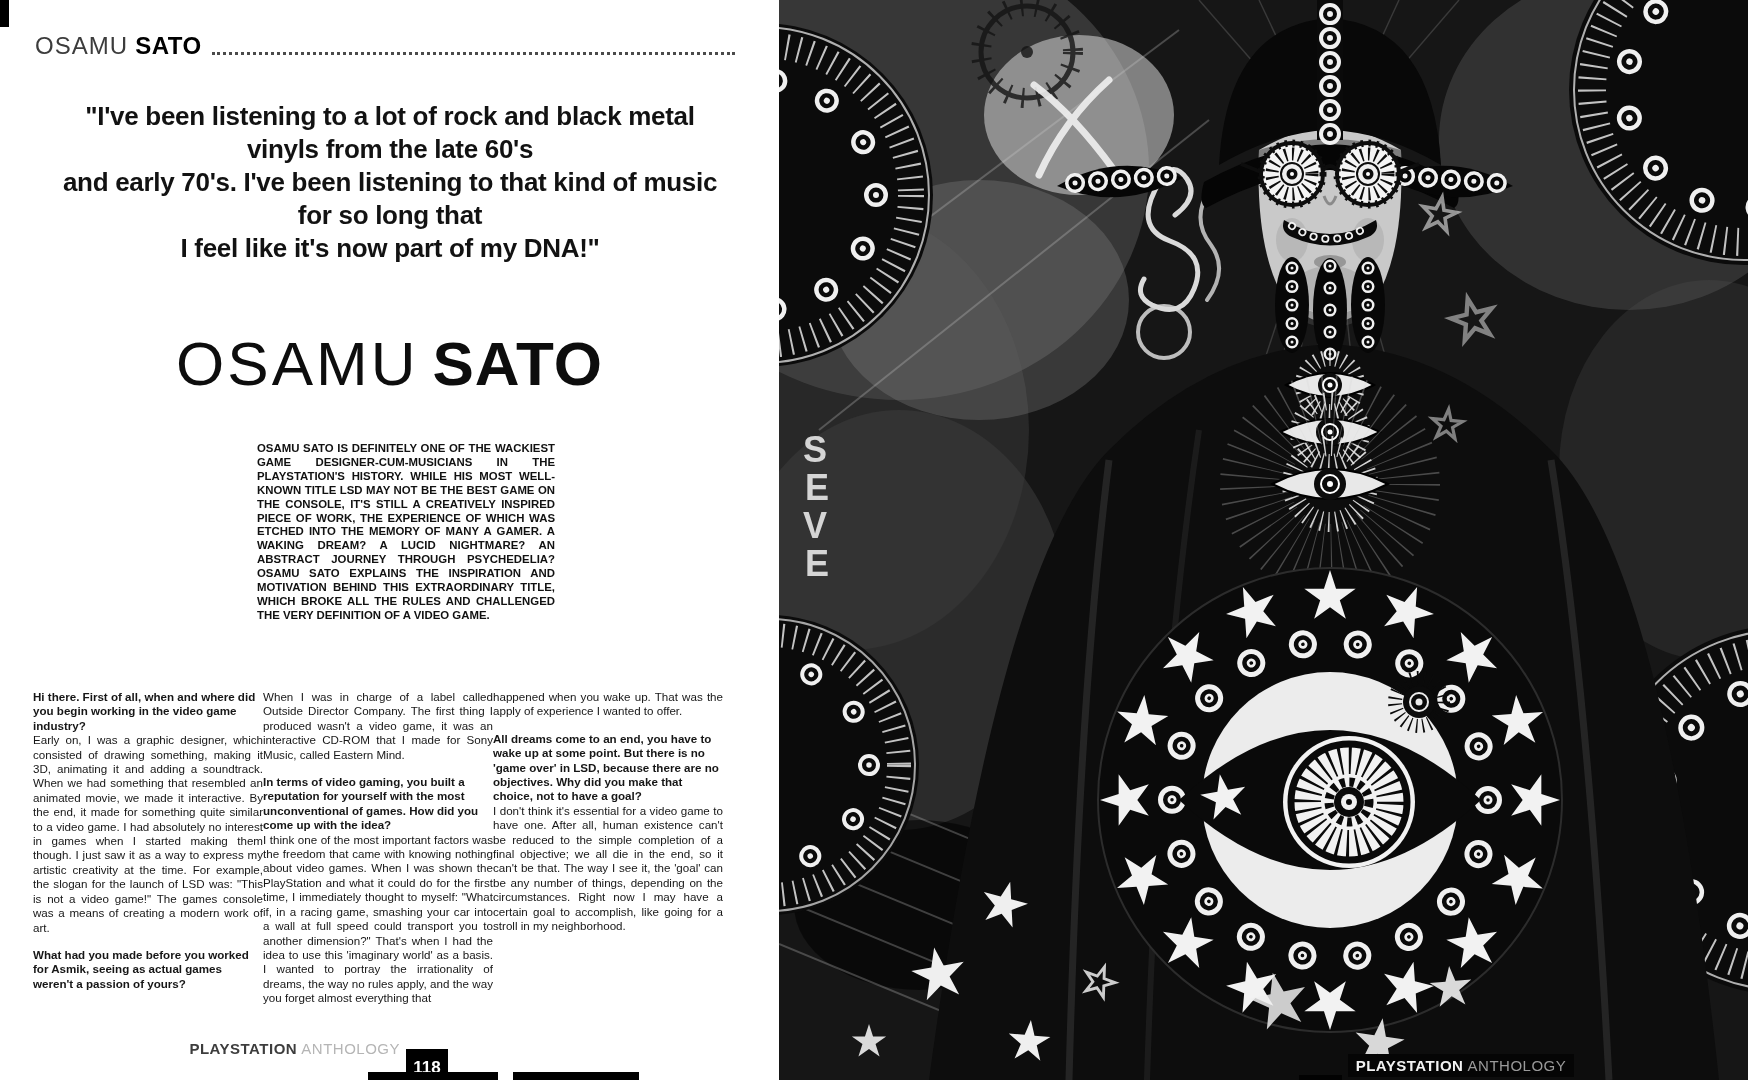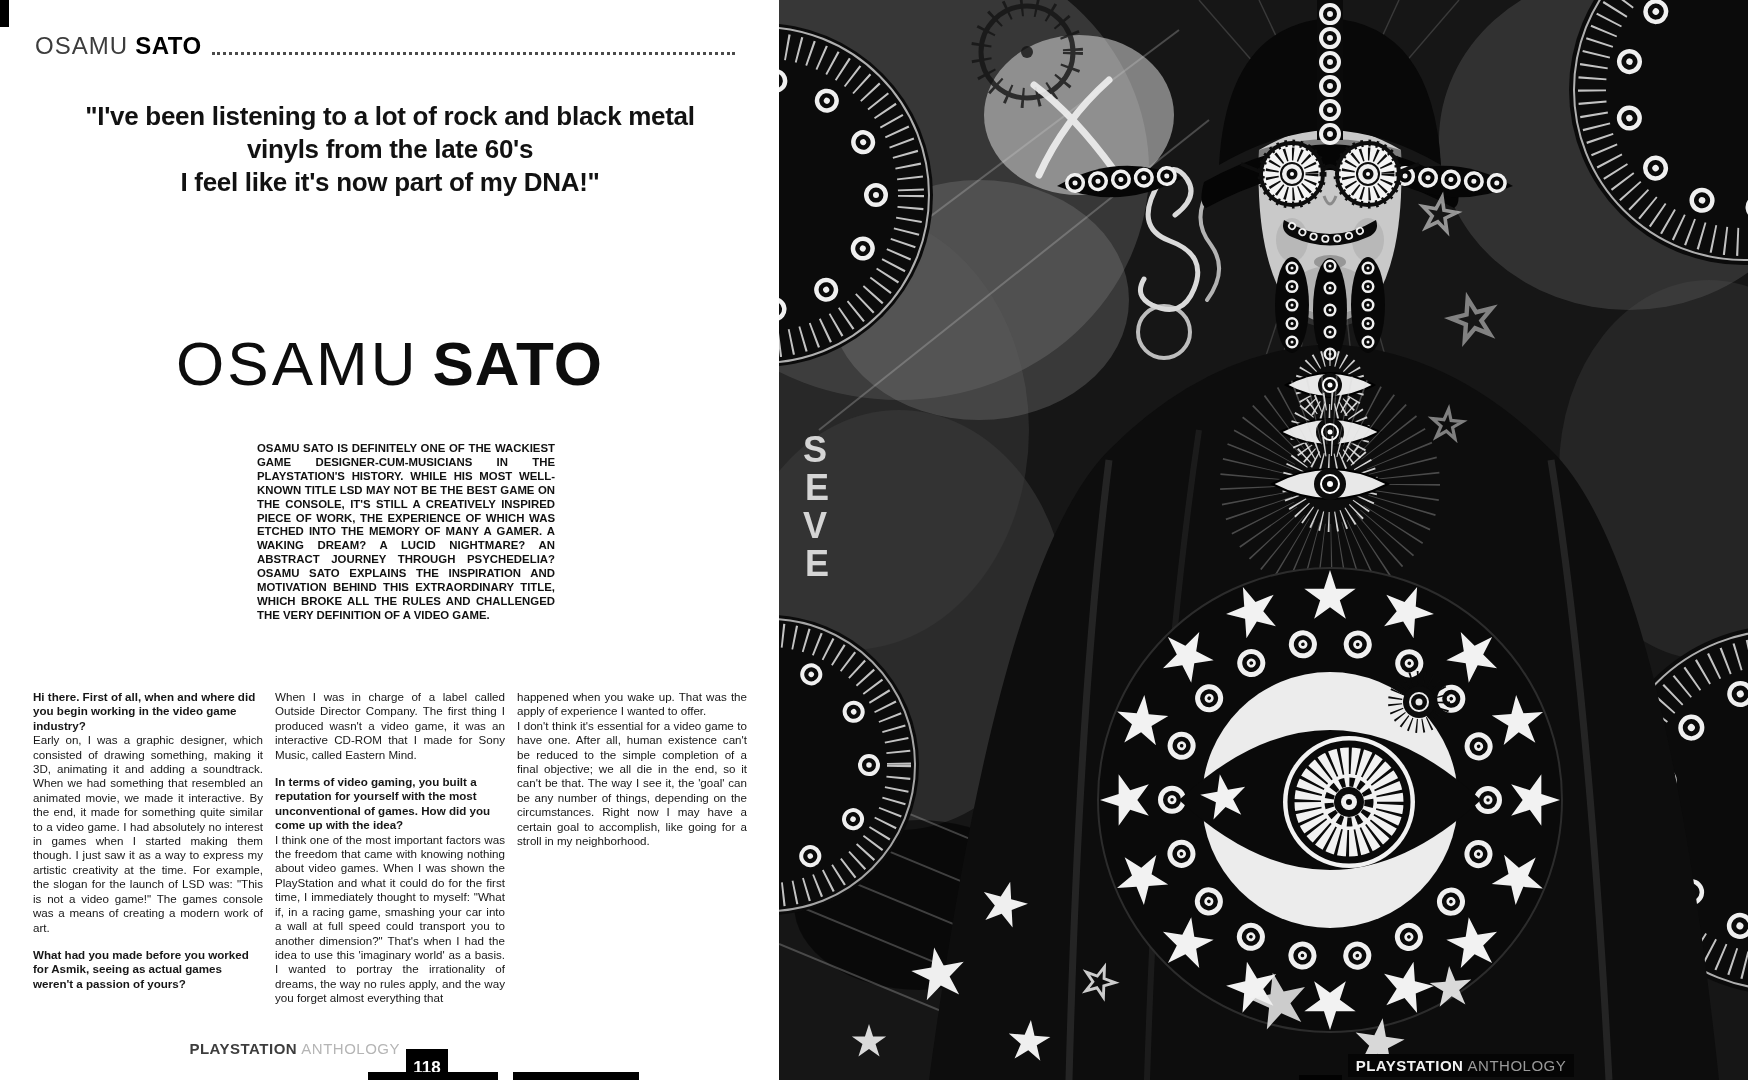--- a/index.html
+++ b/index.html
@@ -27,21 +27,21 @@
   .big-title{position:absolute;left:0;top:328px;width:779px;text-align:center;color:#0d0d0d;white-space:nowrap;}
   .big-title .light{font-size:62px;font-weight:400;letter-spacing:3px;}
   .big-title .bold{font-size:62px;font-weight:700;margin-left:14px;letter-spacing:1px;}
 
   .intro{
     position:absolute;left:257px;top:442px;width:298px;
     font-size:11.4px;line-height:1.22;font-weight:700;color:#111;
     text-align:justify;text-transform:uppercase;
   }
 
-  .columns{position:absolute;left:33px;top:690px;width:714px;display:flex;gap:12px;}
+  .columns{position:absolute;left:33px;top:690px;width:714px;display:flex;gap:0;}
   .col{width:230px;font-size:11.6px;line-height:14.4px;color:#161616;}
   .col p{margin:0;}
   .col p.q{font-weight:700;margin-top:13px;}
   .col p.a{text-align:justify;}
   .col p:first-child{margin-top:0;}
 
   .footer-left{position:absolute;left:0;top:1031px;width:450px;height:38px;}
   .footer-left .brand{position:absolute;right:50px;top:9px;font-size:15px;white-space:nowrap;}
   .footer-left .brand .b{font-weight:700;color:#3d3d3d;letter-spacing:.5px;}
   .footer-left .brand .l{color:#b5b5b5;letter-spacing:.5px;}
@@ -67,20 +67,21 @@
 <div class="left-page">
   <div class="corner-mark"></div>
 
   <div class="header">
     <span class="name"><span class="light">OSAMU</span> <span class="bold">SATO</span></span>
     <span class="dots"></span>
   </div>
 
   <div class="pull-quote">
     <div>"I've been listening to a lot of rock and black metal vinyls from the late 60's</div>
+    <div>and early 70's. I've been listening to that kind of music for so long that</div>
     <div>I feel like it's now part of my DNA!"</div>
   </div>
 
   <div class="big-title">
     <span class="light">OSAMU</span><span class="bold">SATO</span>
   </div>
 
   <div class="intro">OSAMU SATO IS DEFINITELY ONE OF THE WACKIEST GAME DESIGNER-CUM-MUSICIANS IN THE PLAYSTATION'S HISTORY. WHILE HIS MOST WELL-KNOWN TITLE LSD MAY NOT BE THE BEST GAME ON THE CONSOLE, IT'S STILL A CREATIVELY INSPIRED PIECE OF WORK, THE EXPERIENCE OF WHICH WAS ETCHED INTO THE MEMORY OF MANY A GAMER. A WAKING DREAM? A LUCID NIGHTMARE? AN ABSTRACT JOURNEY THROUGH PSYCHEDELIA? OSAMU SATO EXPLAINS THE INSPIRATION AND MOTIVATION BEHIND THIS EXTRAORDINARY TITLE, WHICH BROKE ALL THE RULES AND CHALLENGED THE VERY DEFINITION OF A VIDEO GAME.</div>
 
   <div class="columns">
@@ -89,20 +90,21 @@
         <p class="a">Early on, I was a graphic designer, which consisted of drawing something, making it 3D, animating it and adding a soundtrack. When we had something that resembled an animated movie, we made it interactive. By the end, it made for something quite similar to a video game. I had absolutely no interest in games when I started making them though. I just saw it as a way to express my artistic creativity at the time. For example, the slogan for the launch of LSD was: "This is not a video game!" The games console was a means of creating a modern work of art.</p>
         <p class="q">What had you made before you worked for Asmik, seeing as actual games weren't a passion of yours?</p>
       </div>
     <div class="col">
         <p class="a">When I was in charge of a label called Outside Director Company. The first thing I produced wasn't a video game, it was an interactive CD-ROM that I made for Sony Music, called Eastern Mind.</p>
         <p class="q">In terms of video gaming, you built a reputation for yourself with the most unconventional of games. How did you come up with the idea?</p>
         <p class="a">I think one of the most important factors was the freedom that came with knowing nothing about video games. When I was shown the PlayStation and what it could do for the first time, I immediately thought to myself: "What if, in a racing game, smashing your car into a wall at full speed could transport you to another dimension?" That's when I had the idea to use this 'imaginary world' as a basis. I wanted to portray the irrationality of dreams, the way no rules apply, and the way you forget almost everything that</p>
       </div>
     <div class="col">
         <p class="a">happened when you wake up. That was the apply of experience I wanted to offer.</p>
+        <p class="q">All dreams come to an end, you have to wake up at some point. But there is no 'game over' in LSD, because there are no objectives. Why did you make that choice, not to have a goal?</p>
         <p class="a">I don't think it's essential for a video game to have one. After all, human existence can't be reduced to the simple completion of a final objective; we all die in the end, so it can't be that. The way I see it, the 'goal' can be any number of things, depending on the circumstances. Right now I may have a certain goal to accomplish, like going for a stroll in my neighborhood.</p>
       </div>
   </div>
 
   <div class="footer-left">
     <span class="brand">
       <span class="b">PLAYSTATION</span>
       <span class="l">ANTHOLOGY</span>
     </span>
     <span class="page-badge">118</span>

